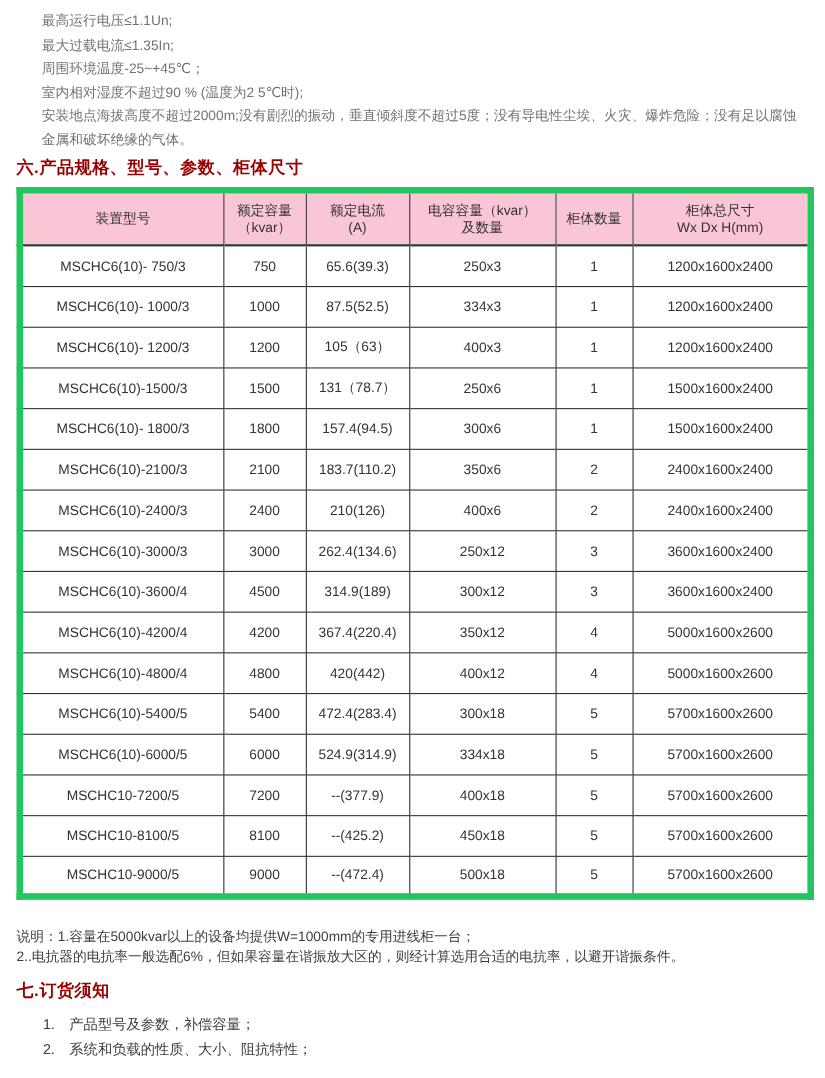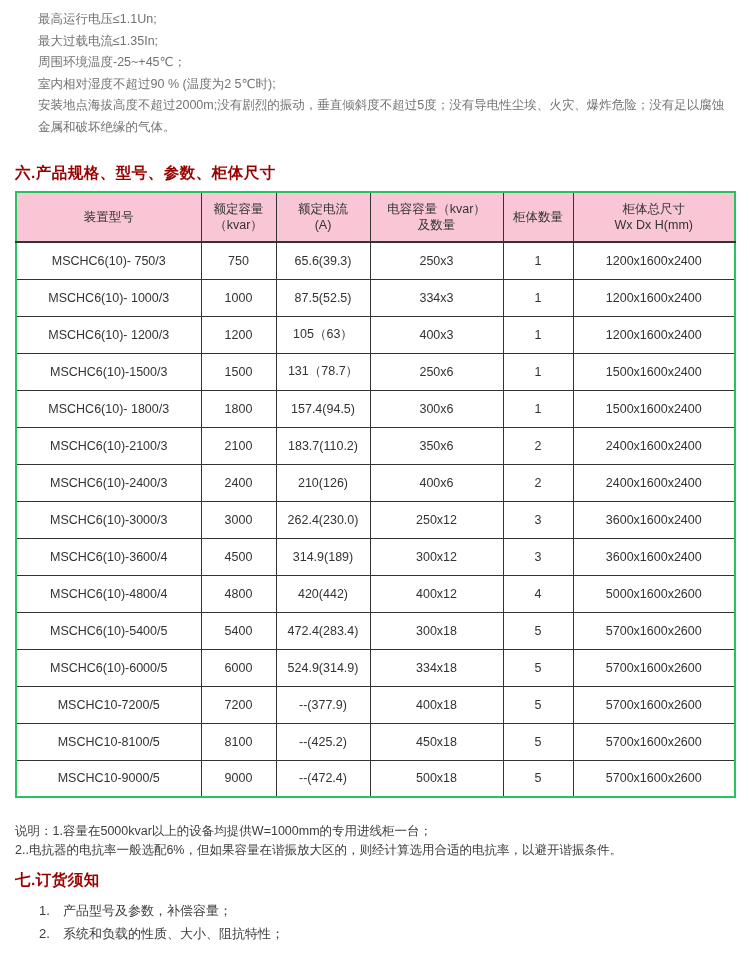--- a/index.html
+++ b/index.html
@@ -12,35 +12,35 @@
   }
   .page { padding: 9px 15px 0 15px; width: 750px; }
 
   .section-title {
     color: #990000;
     font-size: 15.5px;
     font-weight: bold;
     letter-spacing: 0.5px;
   }
   .title-5 { margin: 2px 0 7px 0; }
-  .title-6 { margin: 25px 0 7px 0; }
+  .title-6 { margin: 4px 0 7px 0; }
   .title-7 { margin: 11px 0 8px 0; }
 
   .conditions { padding-left: 23px; }
   .cond-line {
     font-size: 12.5px;
     line-height: 21.5px;
     color: #737373;
   }
 
   table.spec {
     width: 719px;
     border-collapse: collapse;
     table-layout: fixed;
-    border: 2px solid #22c55e;
+    border: 6px solid #22c55e;
   }
   table.spec th, table.spec td {
     border: 1px solid #333333;
     text-align: center;
     vertical-align: middle;
     font-weight: normal;
     color: #333333;
     overflow: hidden;
   }
   table.spec th {
@@ -182,32 +182,40 @@
           <td>MSCHC6(10)-2400/3</td>
           <td>2400</td>
           <td>210(126)</td>
           <td>400x6</td>
           <td>2</td>
           <td>2400x1600x2400</td>
         </tr>
         <tr>
           <td>MSCHC6(10)-3000/3</td>
           <td>3000</td>
-          <td>262.4(230.0)</td>
+          <td>262.4(134.6)</td>
           <td>250x12</td>
           <td>3</td>
           <td>3600x1600x2400</td>
         </tr>
         <tr>
           <td>MSCHC6(10)-3600/4</td>
           <td>4500</td>
           <td>314.9(189)</td>
           <td>300x12</td>
           <td>3</td>
           <td>3600x1600x2400</td>
+        </tr>
+        <tr>
+          <td>MSCHC6(10)-4200/4</td>
+          <td>4200</td>
+          <td>367.4(220.4)</td>
+          <td>350x12</td>
+          <td>4</td>
+          <td>5000x1600x2600</td>
         </tr>
         <tr>
           <td>MSCHC6(10)-4800/4</td>
           <td>4800</td>
           <td>420(442)</td>
           <td>400x12</td>
           <td>4</td>
           <td>5000x1600x2600</td>
         </tr>
         <tr>

